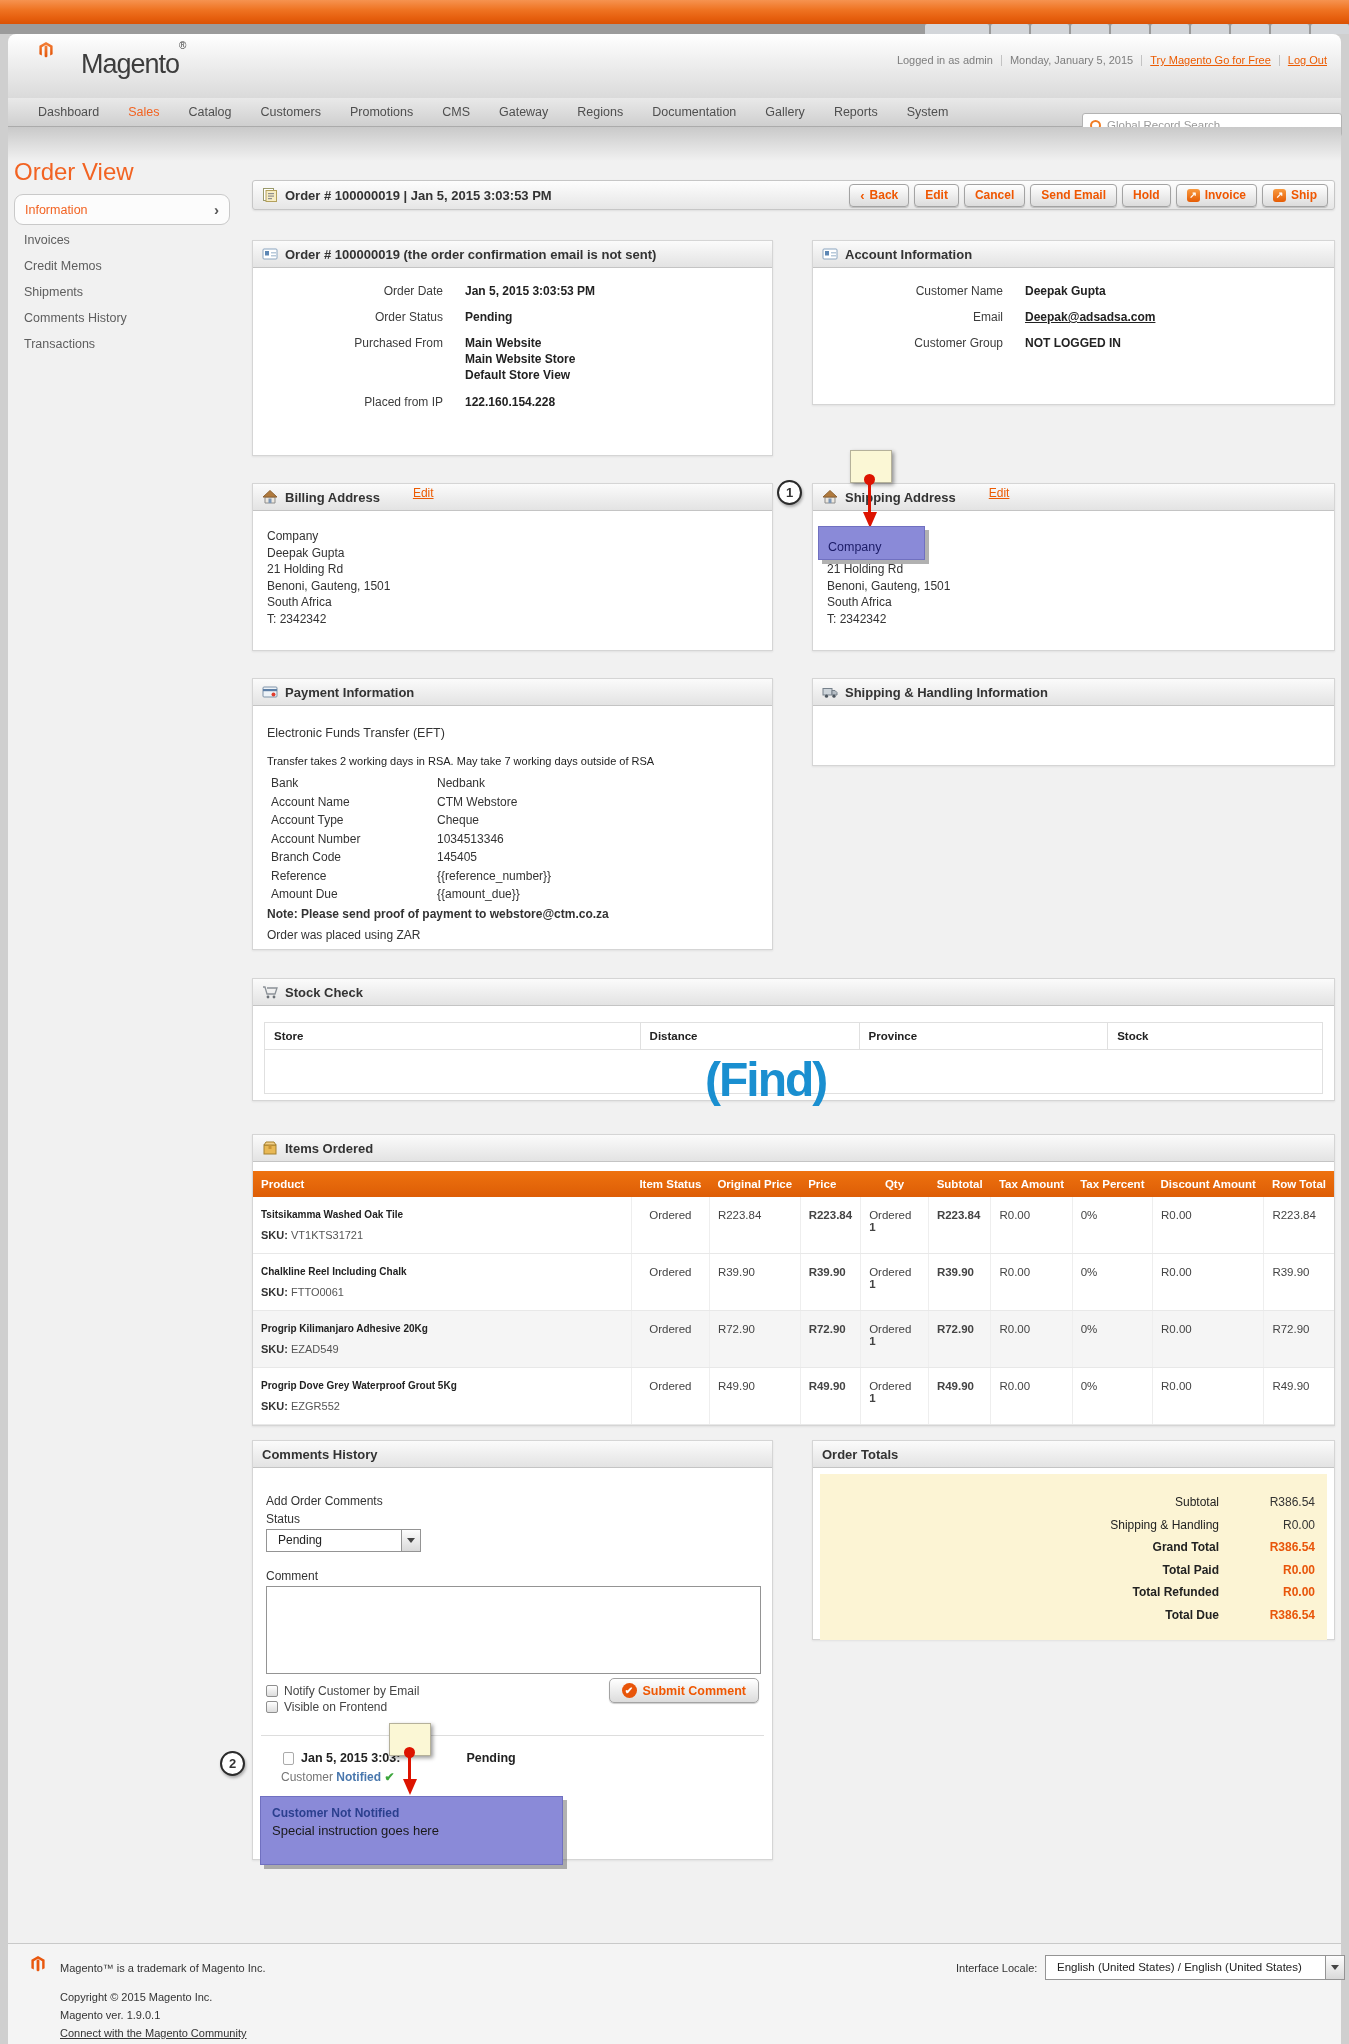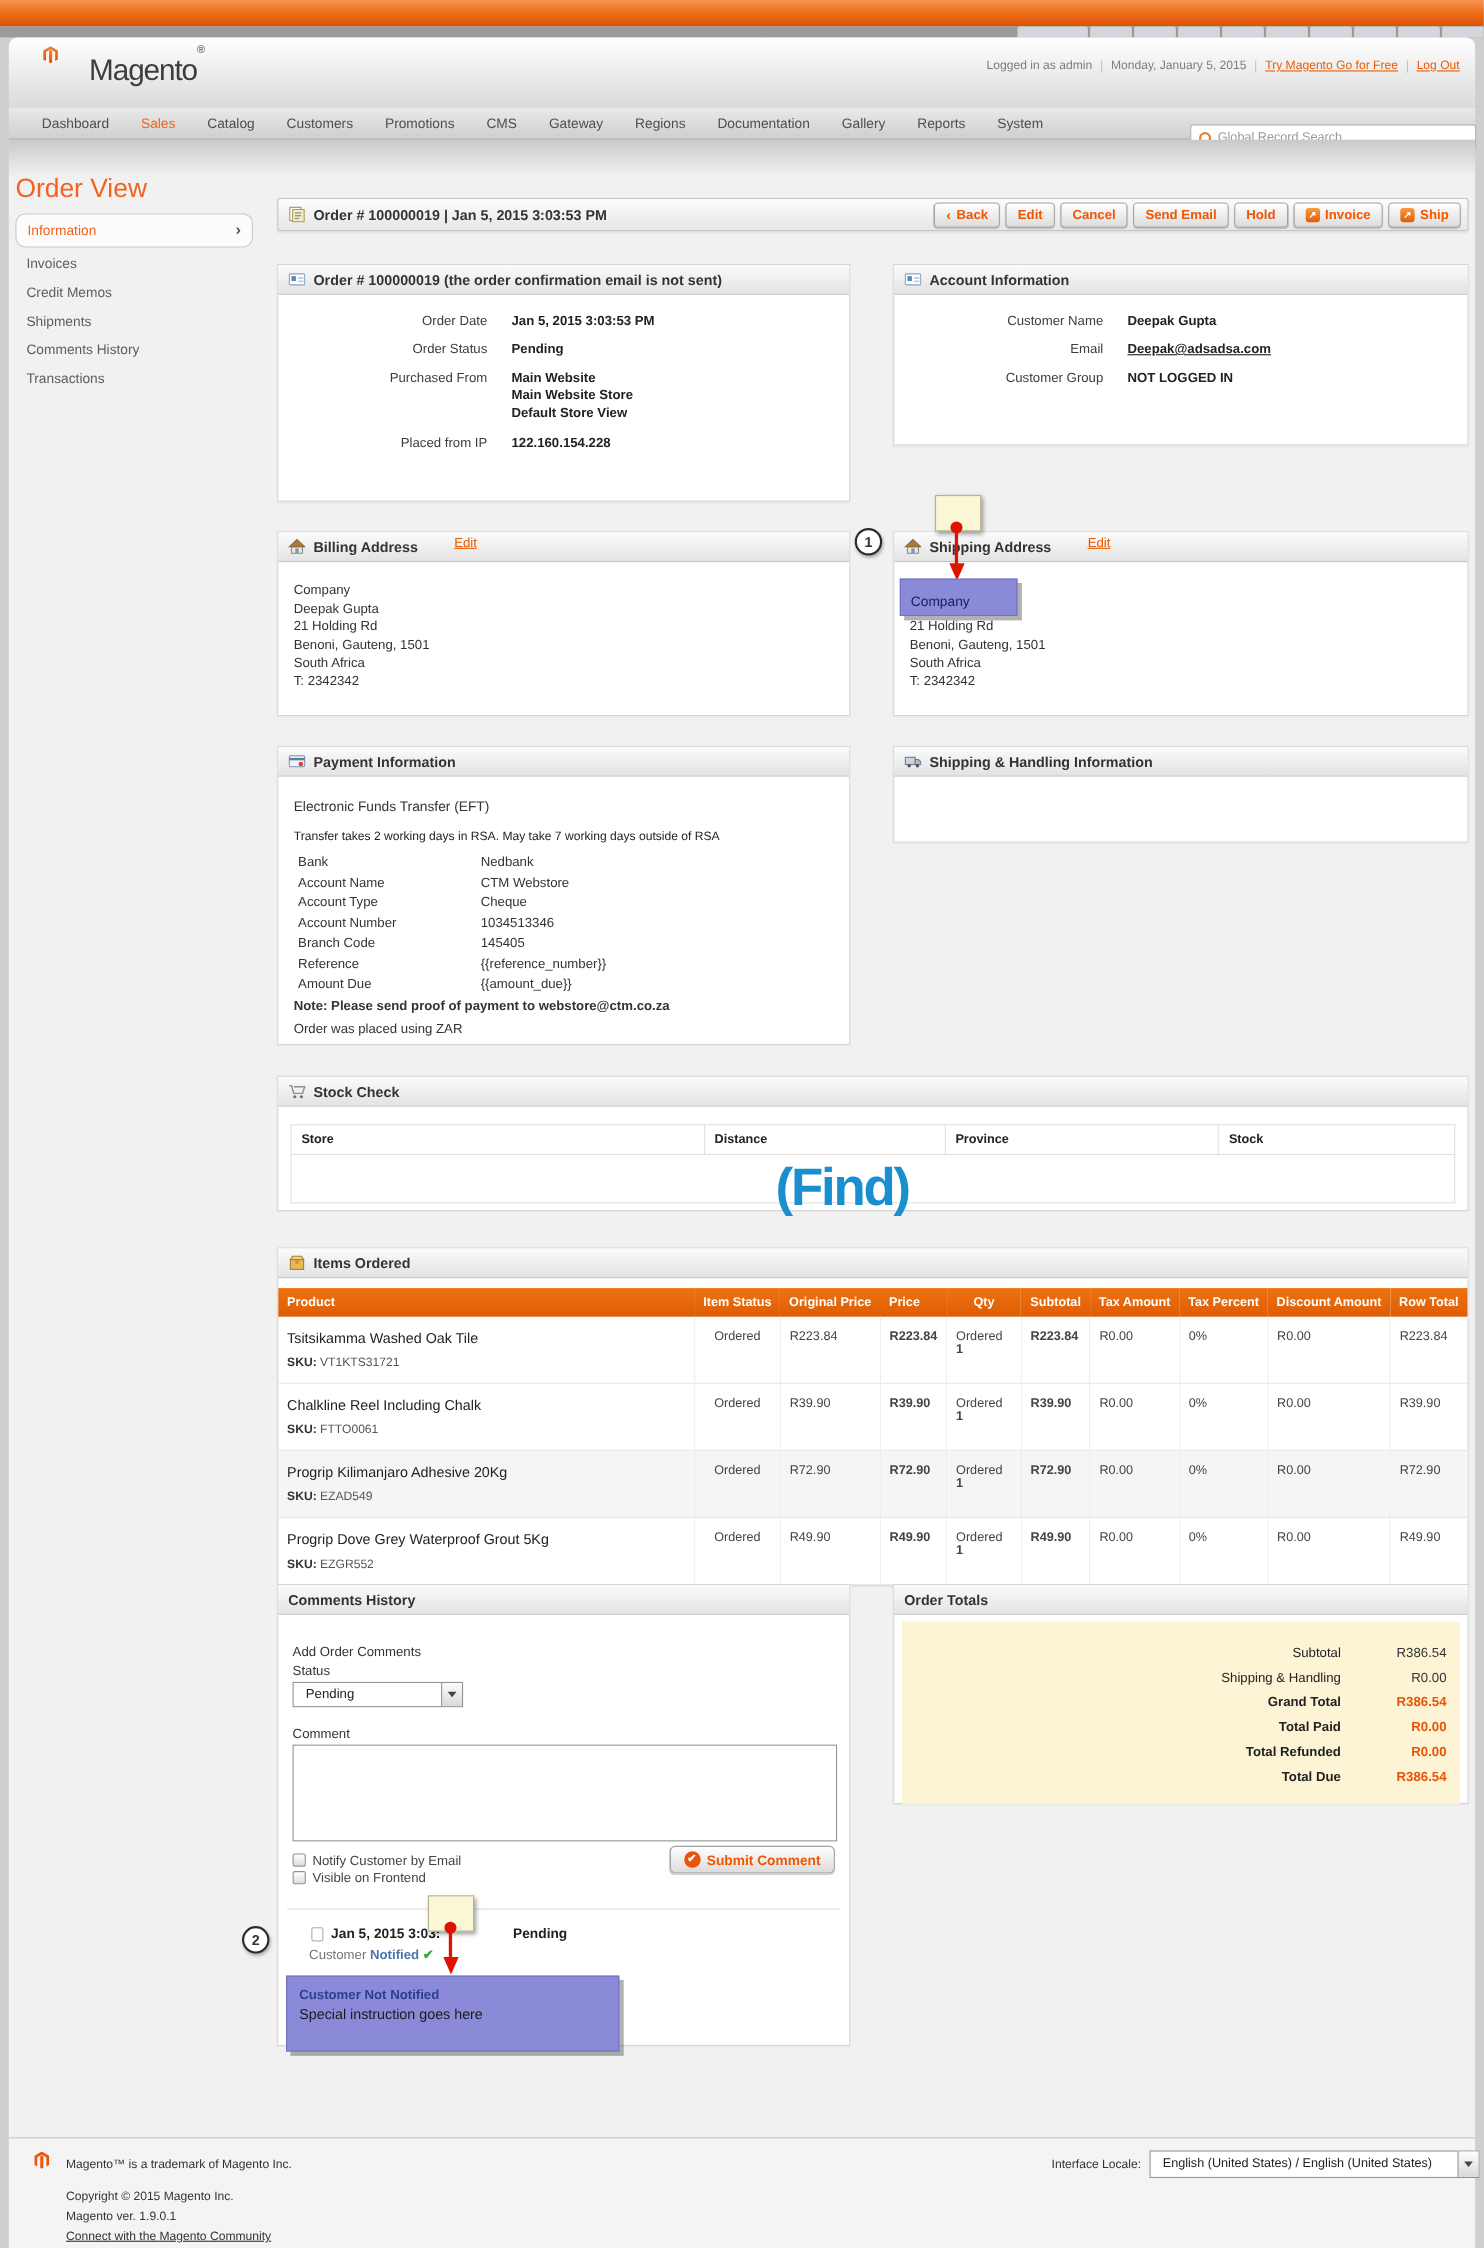--- a/index.html
+++ b/index.html
@@ -100,21 +100,21 @@
   .find { position:absolute; left:452px; top:46px; font-size:48px; font-weight:bold; color:#1a8fd0; letter-spacing:-2px; }
 
   
   .items-table { width:100%; border-collapse:collapse; font-size:11.5px; margin-top:9px; }
   .items-table thead th { background:linear-gradient(#ee720f,#dd5d06); color:#fff; font-weight:bold;
     padding:7px 8px; font-size:11.5px; white-space:nowrap; border:none; }
   .items-table td { border-bottom:1px solid #e8e8e8; border-left:1px solid #eeeeee; padding:12px 8px; vertical-align:top; color:#444; }
   .items-table td:first-child { border-left:none; }
   .items-table tr.shaded td { background:#f5f5f5; }
   .al { text-align:left; } .ac { text-align:center; } .ar { }
-  .product-name { font-weight:normal; color:#222; margin-bottom:9px; font-size:13px; }
+  .product-name { font-weight:bold; color:#222; margin-bottom:9px; font-size:10px; }
   .skuline { font-size:11px; color:#555; }
   .skuline b { color:#333; }
   .bold-val { font-weight:bold; color:#222; }
 
   
   .cmt-body { position:relative; height:392px; font-size:12px; }
   .cmt-abs { position:absolute; }
   .combo { display:flex; width:155px; height:23px; border:1px solid #949494; background:#fff; align-items:stretch; }
   .combo-text { flex:1; font-size:12px; line-height:21px; padding-left:11px; color:#222; }
   .combo-btn { width:19px; border-left:1px solid #949494; background:linear-gradient(#fdfdfd,#d9d9d9);

